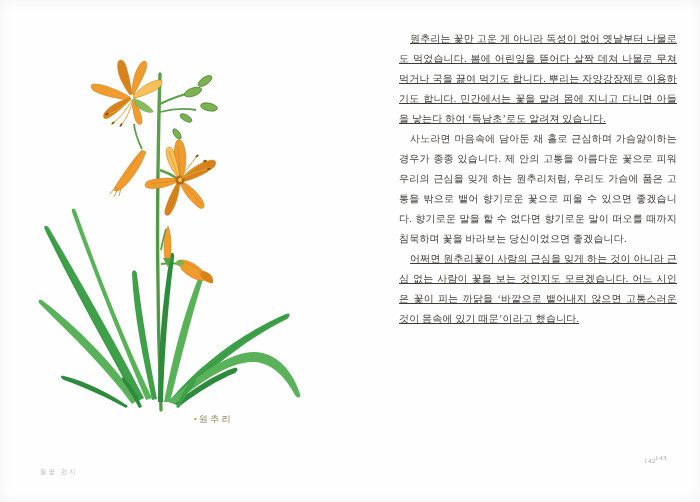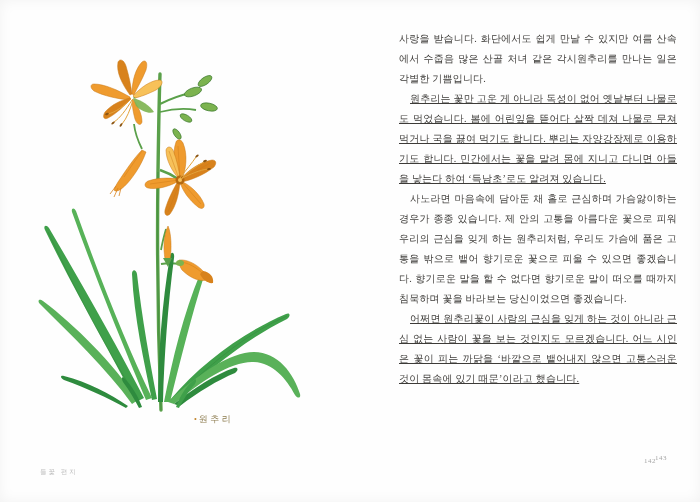--- a/index.html
+++ b/index.html
@@ -152,21 +152,20 @@
 
     <div class="caption">
       <span class="bullet">•</span><span>원추리</span>
     </div>
 
     <div class="footer-title">들꽃 편지</div>
   </div>
 
   <div class="right-page">
     <div class="text-column">
-        <p class="">사랑을 받습니다. 화단에서도 쉽게 만날 수 있지만 여름 산속에서 수줍음 많은 산골 처녀 같은 각시원추리를 만나는 일은 각별한 기쁨입니다.</p>
         <p class="indent gap">원추리는 꽃만 고운 게 아니라 독성이 없어 옛날부터 나물로도 먹었습니다. 봄에 어린잎을 뜯어다 살짝 데쳐 나물로 무쳐 먹거나 국을 끓여 먹기도 합니다. 뿌리는 자양강장제로 이용하기도 합니다. 민간에서는 꽃을 말려 몸에 지니고 다니면 아들을 낳는다 하여 ‘득남초’로도 알려져 있습니다.</p>
         <p class="indent">사노라면 마음속에 담아둔 채 홀로 근심하며 가슴앓이하는 경우가 종종 있습니다. 제 안의 고통을 아름다운 꽃으로 피워 우리의 근심을 잊게 하는 원추리처럼, 우리도 가슴에 품은 고통을 밖으로 뱉어 향기로운 꽃으로 피울 수 있으면 좋겠습니다. 향기로운 말을 할 수 없다면 향기로운 말이 떠오를 때까지 침묵하며 꽃을 바라보는 당신이었으면 좋겠습니다.</p>
         <p class="indent gap">어쩌면 원추리꽃이 사람의 근심을 잊게 하는 것이 아니라 근심 없는 사람이 꽃을 보는 것인지도 모르겠습니다. 어느 시인은 꽃이 피는 까닭을 ‘바깥으로 뱉어내지 않으면 고통스러운 것이 몸속에 있기 때문’이라고 했습니다.</p>
       </div>
     <div class="page-num left-no">142</div>
     <div class="page-num right-no">143</div>
   </div>
 
 </div>
 

